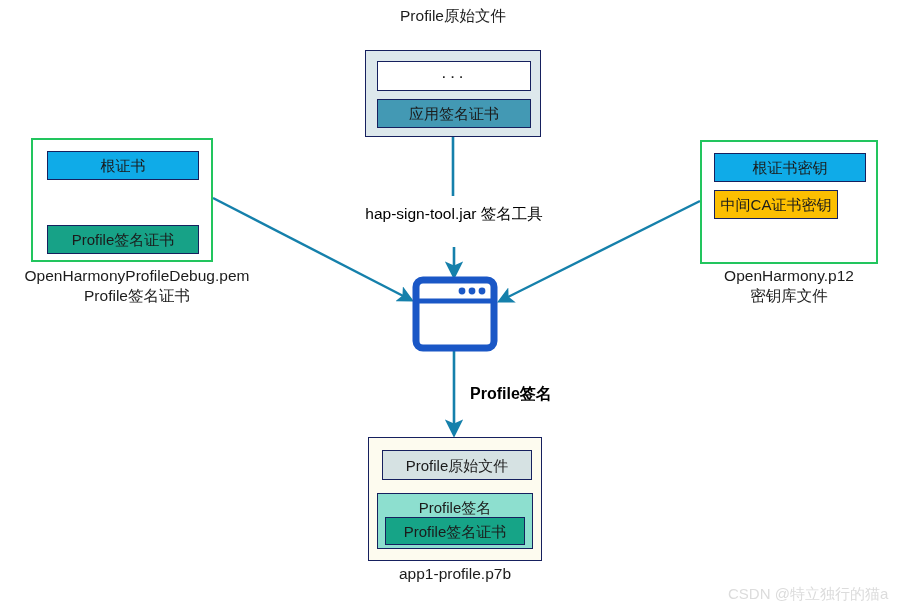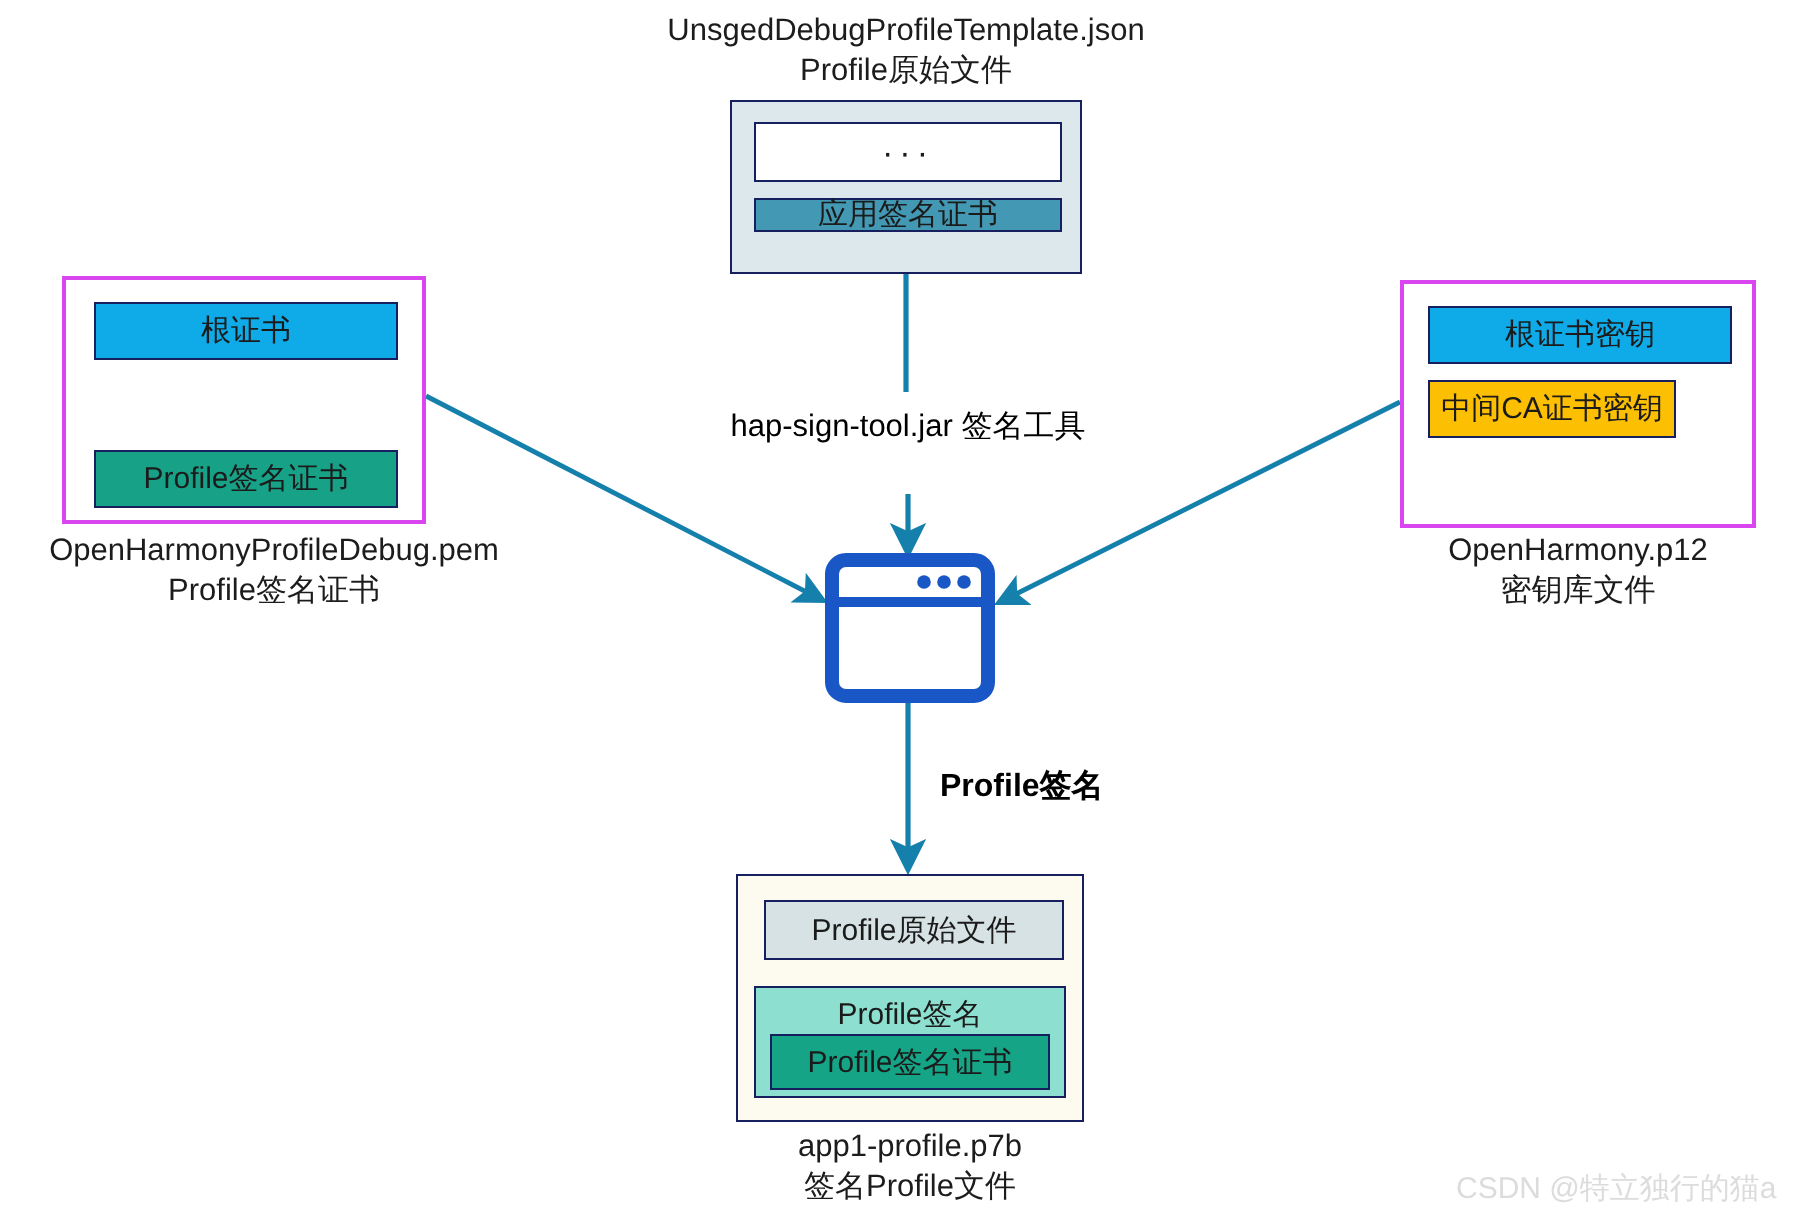--- a/index.html
+++ b/index.html
@@ -35,21 +35,21 @@
     line-height: 20px;
     color: #1c1c1c;
     white-space: nowrap;
   }
   .caption .l2 { display: block; }
 
   
   .outer-box {
     position: absolute;
     box-sizing: border-box;
-    border: 2px solid #d946ef;
+    border: 2px solid #22c55e;
     background: #ffffff;
   }
   .outer-box.shaded {
     background: #dde8ec;
     border: 1px solid #16205e;
   }
   .outer-box.ivory {
     background: #fdfbef;
     border: 1px solid #16205e;
   }
@@ -124,27 +124,26 @@
     <g>
       <rect x="416" y="280" width="78" height="68" rx="7" ry="7" fill="#ffffff" stroke="#1a57c6" stroke-width="7"></rect>
       <line x1="419" y1="301" x2="491" y2="301" stroke="#1a57c6" stroke-width="5"></line>
       <circle cx="462" cy="291" r="3.4" fill="#1a57c6"></circle>
       <circle cx="472" cy="291" r="3.4" fill="#1a57c6"></circle>
       <circle cx="482" cy="291" r="3.4" fill="#1a57c6"></circle>
     </g>
   </svg>
 
   <div class="caption" style="left:303px; top:6px; width:300px;">
-    <span>UnsgedDebugProfileTemplate.json</span>
     <span class="l2">Profile原始文件</span>
   </div>
 
   <div class="outer-box shaded" style="left:365px; top:50px; width:176px; height:87px;">
     <div class="chip white" style="left:11px; top:10px; width:154px; height:30px;">···</div>
-    <div class="chip teal" style="left:11px; top:48px; width:154px; height:17px;">应用签名证书</div>
+    <div class="chip teal" style="left:11px; top:48px; width:154px; height:29px;">应用签名证书</div>
   </div>
 
   <div class="outer-box" style="left:31px; top:138px; width:182px; height:124px;">
     <div class="chip blue" style="left:14px; top:11px; width:152px; height:29px;">根证书</div>
     <div class="chip green" style="left:14px; top:85px; width:152px; height:29px;">Profile签名证书</div>
   </div>
   <div class="caption" style="left:12px; top:266px; width:250px;">
     <span>OpenHarmonyProfileDebug.pem</span>
     <span class="l2">Profile签名证书</span>
   </div>
@@ -165,18 +164,17 @@
 
   <div class="edge-label bold" style="left:470px; top:384px; width:140px; text-align:left;">Profile签名</div>
 
   <div class="outer-box ivory" style="left:368px; top:437px; width:174px; height:124px;">
     <div class="chip greyblue" style="left:13px; top:12px; width:150px; height:30px;">Profile原始文件</div>
     <div class="chip mint" style="left:8px; top:55px; width:156px; height:56px;">Profile签名</div>
     <div class="chip darkteal" style="left:16px; top:79px; width:140px; height:28px;">Profile签名证书</div>
   </div>
   <div class="caption" style="left:355px; top:564px; width:200px;">
     <span>app1-profile.p7b</span>
-    <span class="l2">签名Profile文件</span>
   </div>
 
   <div class="watermark" style="left:728px; top:585px;">CSDN @特立独行的猫a</div>
 
 </div>
 
 </body></html>

